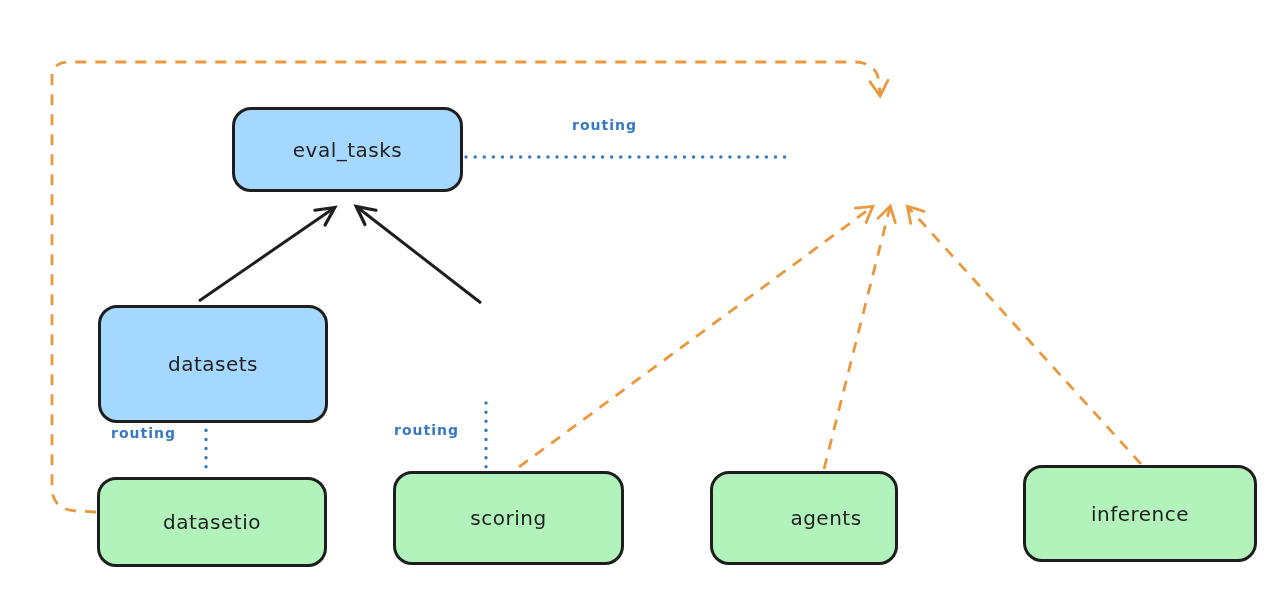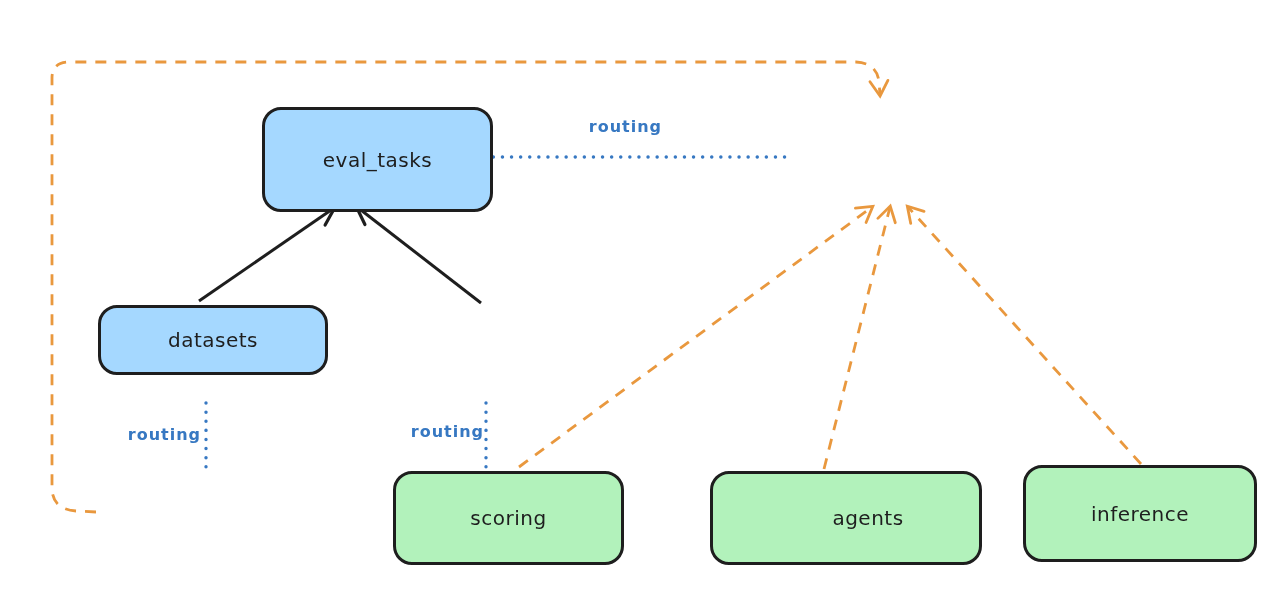--- a/index.html
+++ b/index.html
@@ -28,24 +28,24 @@
     letter-spacing: 0.5px;
     color: var(--label-text, #1e1e1e);
     white-space: nowrap;
   }
   .node.api { background: var(--api-box-fill, #a5d8ff); }
   .node.provider { background: var(--provider-box-fill, #b2f2bb); }
 
   .edge-label {
     position: absolute;
     color: var(--routing-line, #3778c2);
-    font-size: 16px;
+    font-size: 14px;
     font-weight: 600;
     letter-spacing: 1px;
-    text-align: right;
+    text-align: left;
     width: 90px;
   }
 
   .routing-edge {
     stroke: var(--routing-line, #3778c2);
     stroke-width: 3.4;
     stroke-linecap: round;
     stroke-dasharray: 0.1 9;
     fill: none;
   }
@@ -94,31 +94,34 @@
     <path class="routing-edge" d="M 466 157 L 785 157"></path>
     <path class="routing-edge" d="M 206 403 L 206 474"></path>
     <path class="routing-edge" d="M 486 403 L 486 468"></path>
 
     <path class="dep-edge" marker-end="url(#arrow-orange)" d="M 96 512 L 76 511 Q 52 509 52 488 L 52 78 Q 52 62 70 62 L 856 62 Q 877 63 879 82 L 880 95"></path>
     <path class="dep-edge" marker-end="url(#arrow-orange)" d="M 519 467 L 872 207"></path>
     <path class="dep-edge" marker-end="url(#arrow-orange)" d="M 824 469 L 890 207"></path>
     <path class="dep-edge" marker-end="url(#arrow-orange)" d="M 1141 464 L 908 207"></path>
   </svg>
 
-  <div class="node api" style="left:232px; top:107px; width:231px; height:105px;margin-left:30px;">
+  <div class="node api" style="left:232px; top:107px; width:231px; height:85px;">
     <span>eval_tasks</span>
   </div>
-  <div class="node api" style="left:98px; top:305px; width:230px; height:70px;">
+  <div class="node api" style="left:98px; top:305px; width:230px; height:118px;">
     <span>datasets</span>
   </div>
 
+  <div class="node provider" style="left:97px; top:477px; width:230px; height:90px;">
+    <span>datasetio</span>
+  </div>
   <div class="node provider" style="left:387px; top:471px; width:231px; height:94px;margin-left:6px;">
     <span>scoring</span>
   </div>
-  <div class="node provider" style="left:710px; top:471px; width:272px; height:94px;padding-left:44px;">
+  <div class="node provider" style="left:710px; top:471px; width:188px; height:94px;padding-left:44px;">
     <span>agents</span>
   </div>
   <div class="node provider" style="left:1023px; top:465px; width:234px; height:97px;">
     <span>inference</span>
   </div>
 
   <div class="edge-label" style="left:572px; top:117px;">routing</div>
   <div class="edge-label" style="left:111px; top:425px;">routing</div>
   <div class="edge-label" style="left:394px; top:422px;">routing</div>
 

